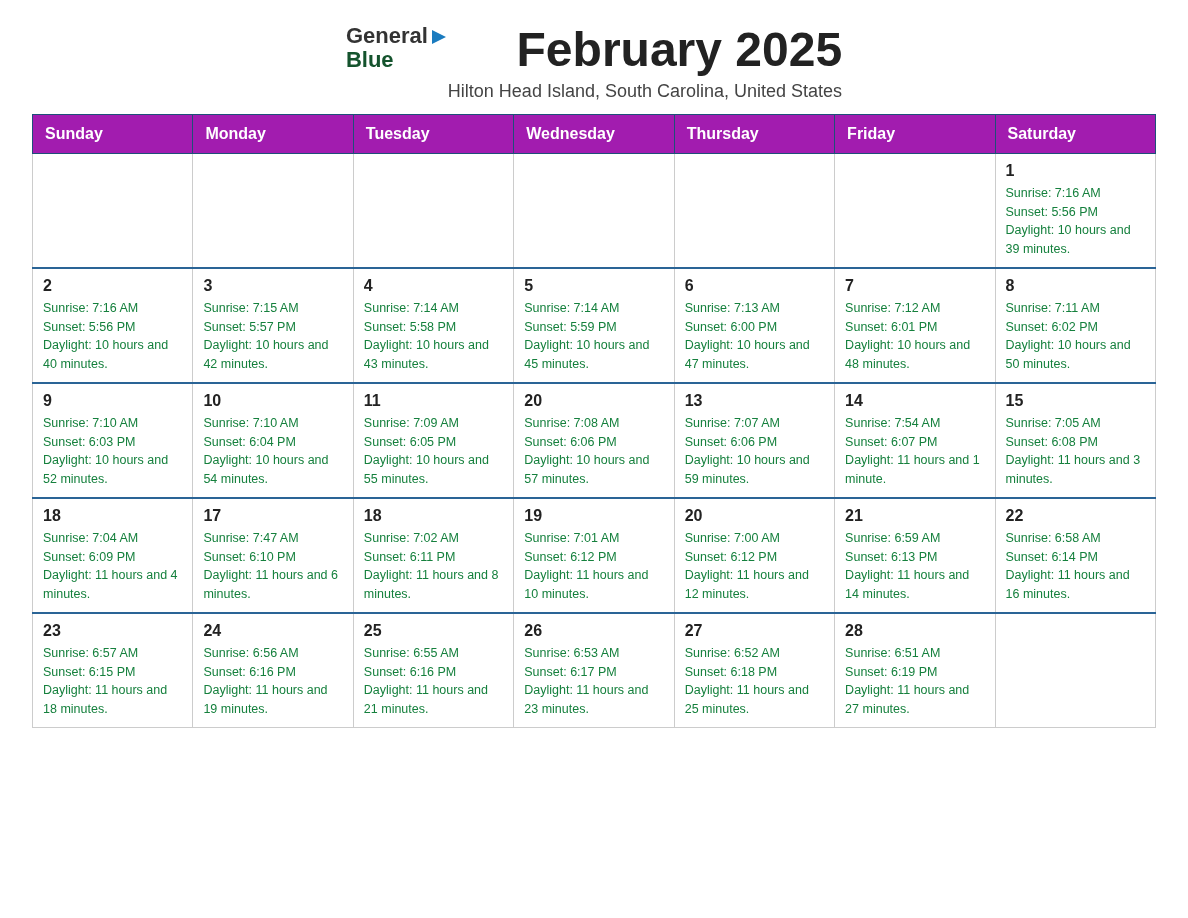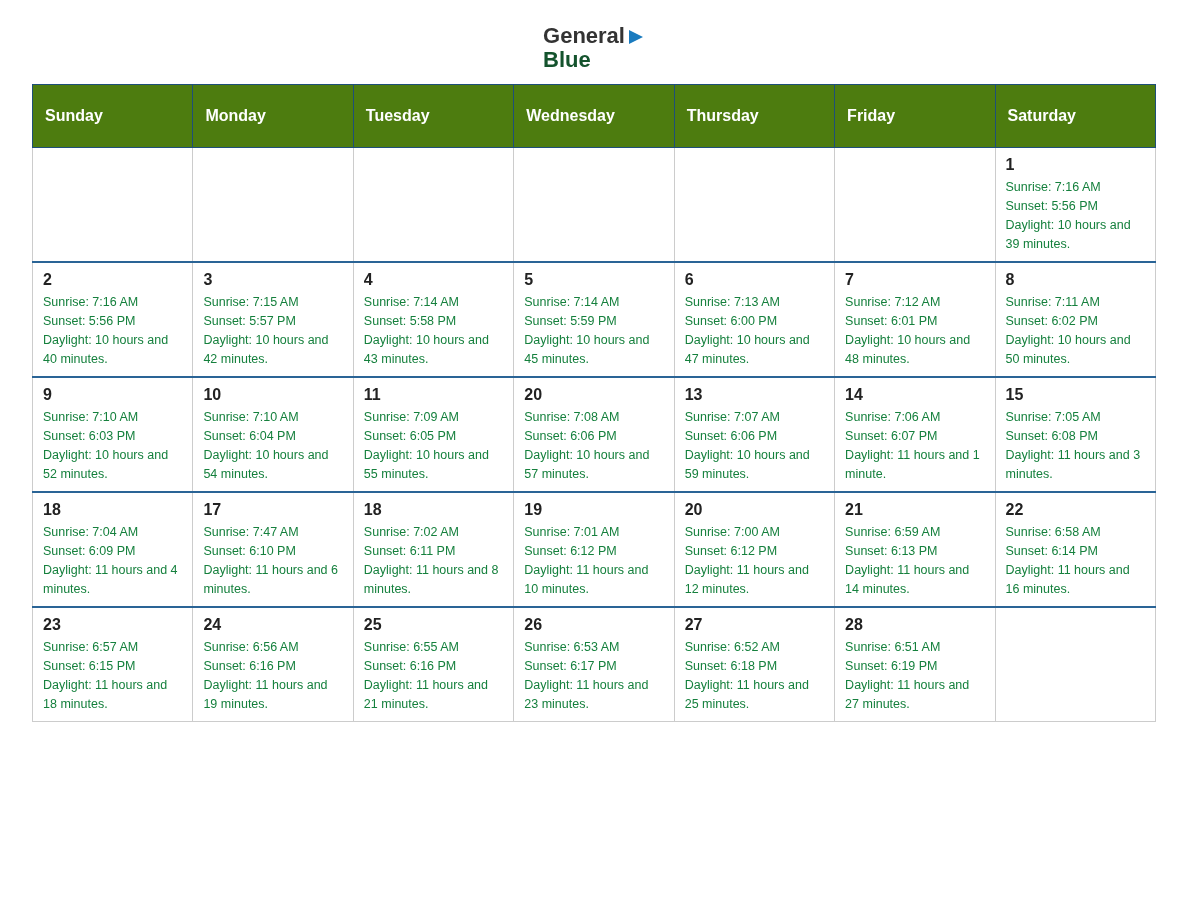--- a/index.html
+++ b/index.html
@@ -50,25 +50,25 @@
       font-size: 18px;
       color: #444;
       margin-top: 4px;
     }
     .calendar {
       width: 100%;
       border-collapse: collapse;
       margin-top: 12px;
     }
     .calendar th {
-      background: #4d7c0f;
+      background: #a21caf;
       color: #fff;
       font-size: 16px;
       font-weight: bold;
-      padding: 22px 12px;
+      padding: 10px 12px;
       text-align: left;
       border: 1px solid #1e4f78;
     }
     .calendar td {
       vertical-align: top;
       padding: 8px 10px;
       border: 1px solid #ccc;
       width: 14.28%;
       min-height: 100px;
       font-size: 13px;
@@ -103,20 +103,24 @@
 <div class="header">
   <div class="logo">
     <div class="logo-line">
       <span class="logo-general">General</span>
       <svg width="18" height="18" viewBox="0 0 18 18" style="margin-left:2px; margin-top:2px;">
         <polygon points="2,2 16,9 2,16" fill="#1a7bbf"></polygon>
       </svg>
     </div>
     <span class="logo-blue">Blue</span>
   </div>
+  <div class="title-block">
+    <div class="month-title">February 2025</div>
+    <div class="subtitle">Hilton Head Island, South Carolina, United States</div>
+  </div>
 </div>
 
 <table class="calendar">
   <thead>
     <tr>
     <th>Sunday</th>
         <th>Monday</th>
         <th>Tuesday</th>
         <th>Wednesday</th>
         <th>Thursday</th>
@@ -209,21 +213,21 @@
 Daylight: 10 hours and 57 minutes.</div>
         </td>
         <td>
           <span class="day-num">13</span>
           <div class="day-info">Sunrise: 7:07 AM
 Sunset: 6:06 PM
 Daylight: 10 hours and 59 minutes.</div>
         </td>
         <td>
           <span class="day-num">14</span>
-          <div class="day-info">Sunrise: 7:06 AM
+          <div class="day-info">Sunrise: 7:54 AM
 Sunset: 6:07 PM
 Daylight: 11 hours and 1 minute.</div>
         </td>
         <td>
           <span class="day-num">15</span>
           <div class="day-info">Sunrise: 7:05 AM
 Sunset: 6:08 PM
 Daylight: 11 hours and 3 minutes.</div>
         </td>
       </tr>

